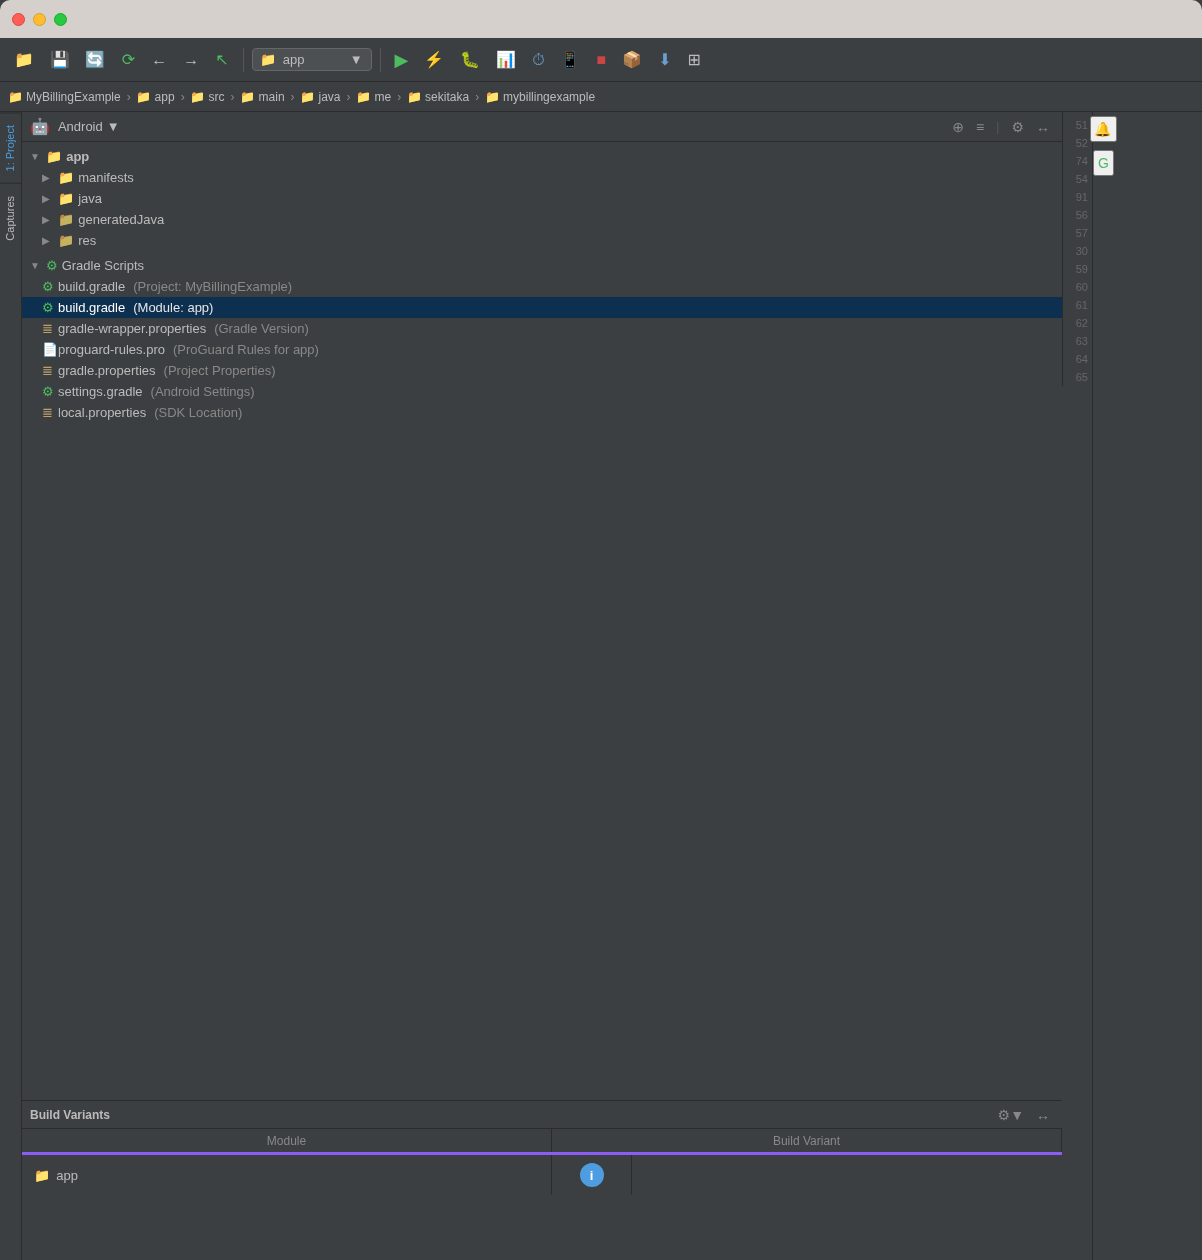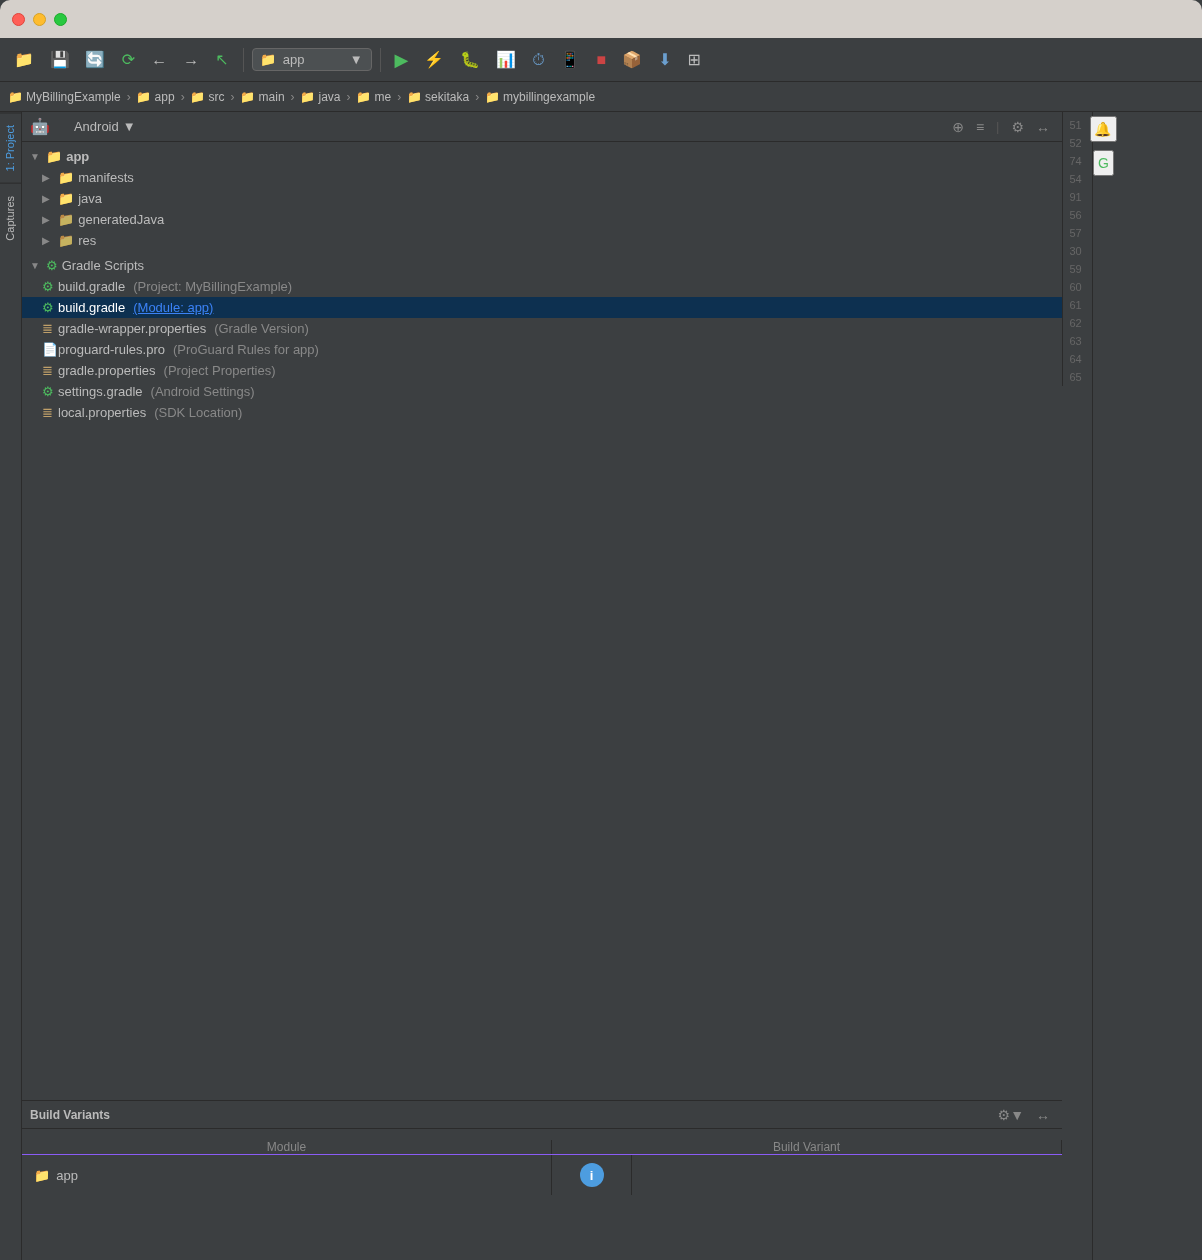--- a/index.html
+++ b/index.html
@@ -140,21 +140,20 @@
       gap: 8px;
       border-bottom: 1px solid #2b2b2b;
     }
     .android-selector {
       display: flex;
       align-items: center;
       gap: 4px;
       cursor: pointer;
       color: #bbbbbb;
       font-size: 13px;
-      margin-left: 16px;
     }
     .panel-header-actions {
       margin-left: auto;
       display: flex;
       align-items: center;
       gap: 4px;
     }
     .panel-header-btn {
       background: transparent;
       border: none;
@@ -173,21 +172,21 @@
     .tree-item {
       display: flex;
       align-items: center;
       padding: 3px 8px;
       cursor: pointer;
       gap: 4px;
       font-size: 13px;
       white-space: nowrap;
     }
     .tree-item.selected { background: #0d3050; color: #ffffff; }
-    .tree-item.selected .secondary { color: #3b82f6; text-decoration: underline; }
+    .tree-item.selected .secondary { color: #e5e5e5; }
     .tree-arrow { color: #888; font-size: 10px; width: 12px; }
     .tree-indent-1 { padding-left: 20px; }
     .secondary { color: #888; margin-left: 4px; }
 
     
     .build-variants-panel {
       height: 160px;
       border-top: 1px solid #2b2b2b;
       background: #3c3f41;
       display: flex;
@@ -206,22 +205,21 @@
     }
     .bv-header-actions {
       margin-left: auto;
       display: flex;
       gap: 4px;
     }
     .bv-table-header {
       display: flex;
       height: 26px;
       background: #3c3f41;
-      border-bottom: 1px solid #8b5cf6;
-      align-items: flex-end;
+      border-bottom: 3px solid #8b5cf6;
     }
     .bv-col {
       display: flex;
       align-items: center;
       justify-content: center;
       font-size: 12px;
       color: #888;
       border-right: 1px solid #2b2b2b;
     }
     .bv-col-module { width: 530px; }
@@ -286,21 +284,21 @@
       padding: 3px;
     }
 
     
     .line-numbers {
       width: 30px;
       background: #3c3f41;
       color: #666;
       font-size: 11px;
       padding-top: 4px;
-      text-align: center;
+      text-align: right;
       padding-right: 4px;
       border-left: 1px solid #2b2b2b;
       overflow: hidden;
     }
     .line-num {
       height: 18px;
       line-height: 18px;
     }
 
     

